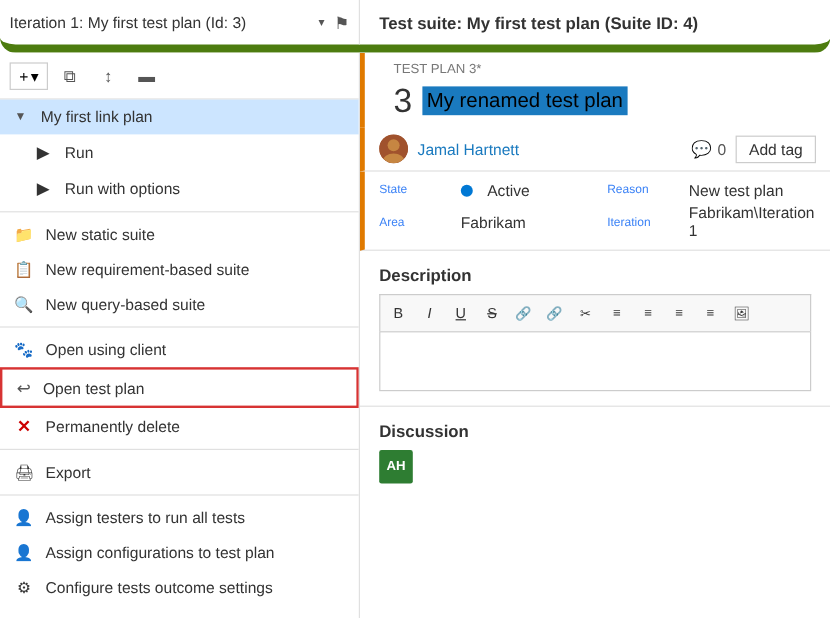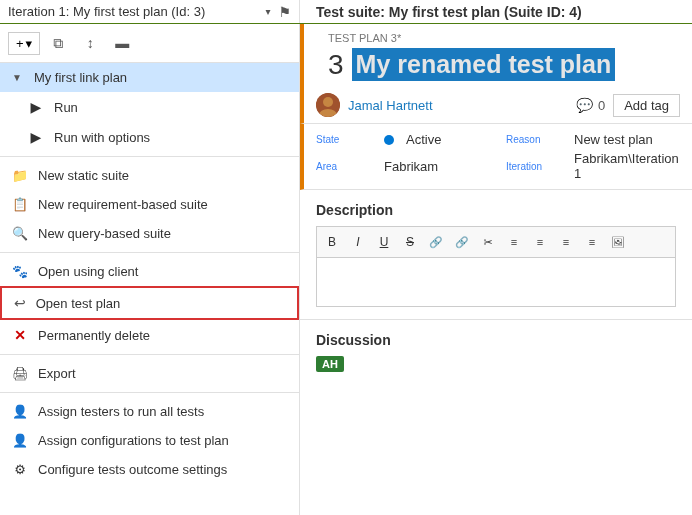--- a/index.html
+++ b/index.html
@@ -2,23 +2,24 @@
 <html><head>
   <meta charset="utf-8">
   <style>
     * { box-sizing: border-box; margin: 0; padding: 0; }
     body { font-family: 'Segoe UI', Arial, sans-serif; font-size: 13px; background: #fff; width: 692px; height: 515px; overflow: hidden; display: flex; flex-direction: column; }
 
     
     .top-bar {
       display: flex;
       align-items: center;
-      border-bottom: 1px solid #4d7c0f;
-      height: 24px;
+      border-bottom: 7px solid #4d7c0f;
+      height: 44px;
       background: #fff;
+      border-radius: 13px;
     }
     .iteration-selector {
       display: flex;
       align-items: center;
       padding: 0 8px;
       height: 100%;
       border-right: 1px solid #e0e0e0;
       width: 300px;
       flex-shrink: 0;
     }
@@ -150,23 +151,23 @@
       display: inline-block;
       font-size: 28px;
       color: #333;
       font-weight: 400;
       margin-right: 8px;
       vertical-align: middle;
     }
     .plan-name-selected {
       display: inline-block;
       background: #1a7abf;
-      color: #e5e5e5;
-      font-size: 25px;
-      font-weight: 700;
+      color: #000000;
+      font-size: 17px;
+      font-weight: 400;
       padding: 2px 4px;
       vertical-align: middle;
     }
     .avatar-row {
       display: flex;
       align-items: center;
       padding: 6px 12px;
       border-left: 4px solid #e07a00;
       border-bottom: 1px solid #e0e0e0;
       gap: 8px;
@@ -262,21 +263,21 @@
     .discussion-section {
       padding: 12px 16px;
     }
     .discussion-input-row {
       display: flex;
       align-items: flex-start;
       gap: 8px;
     }
     .discussion-avatar {
       width: 28px;
-      height: 16px;
+      height: 28px;
       border-radius: 2px;
       background: #2e7d32;
       display: flex;
       align-items: center;
       justify-content: center;
       font-size: 11px;
       color: #fff;
       font-weight: 600;
       flex-shrink: 0;
       text-align: center;

